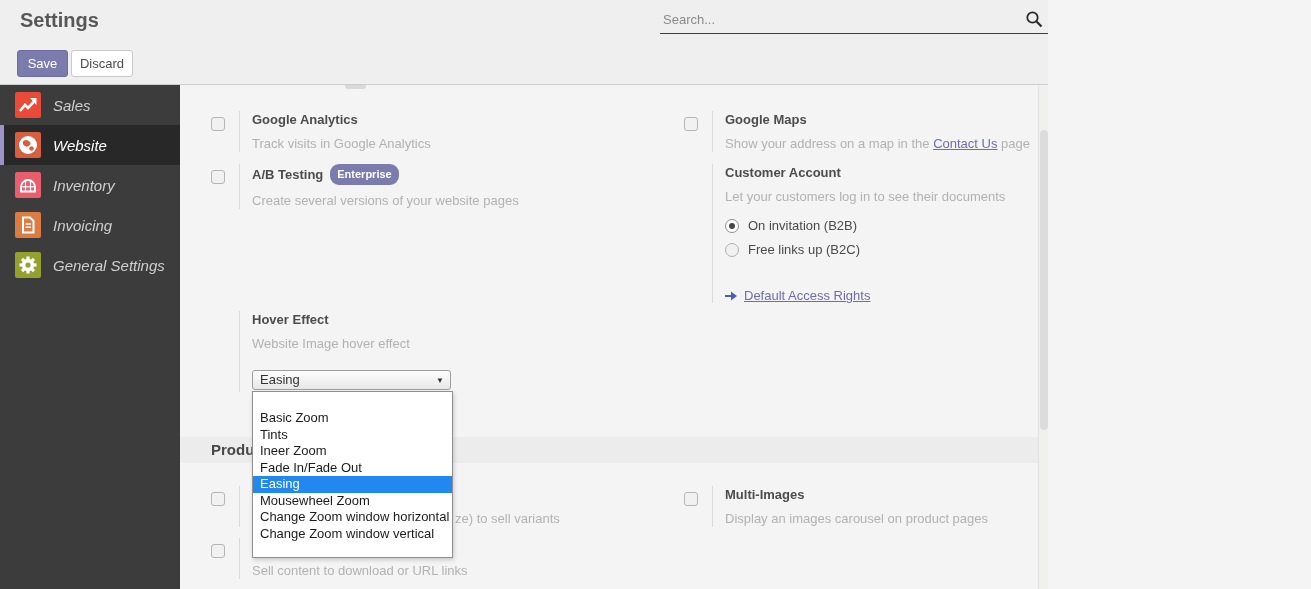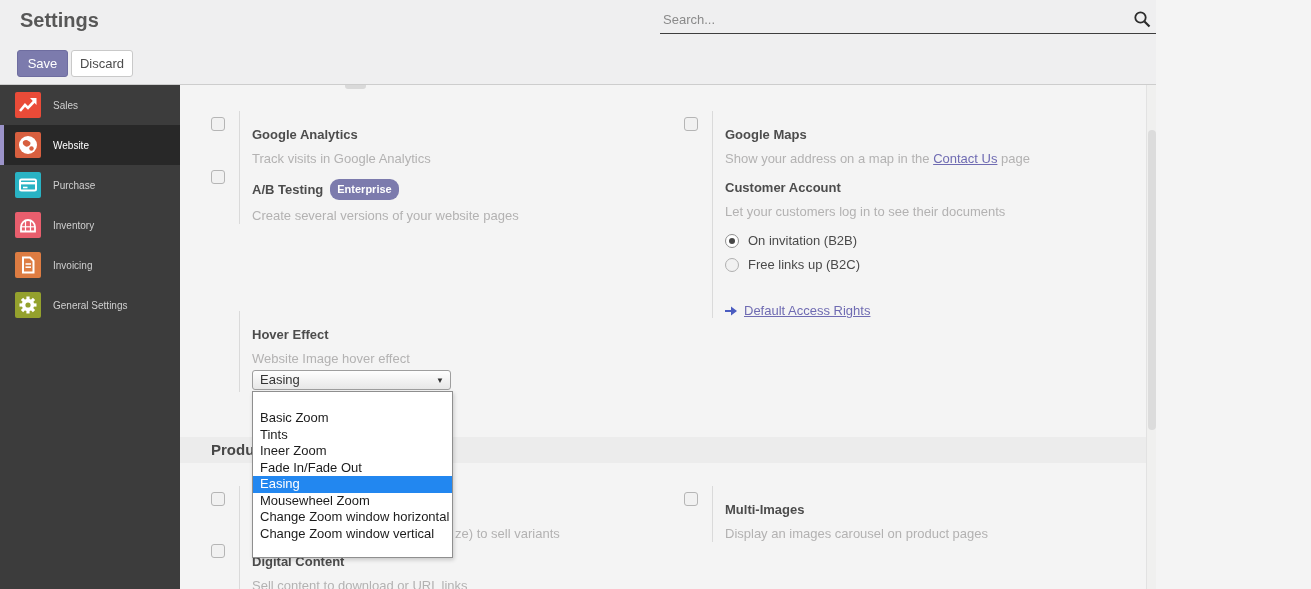--- a/index.html
+++ b/index.html
@@ -1,47 +1,47 @@
 <!DOCTYPE html>
 <html><head>
 <meta charset="utf-8">
 <style>
   * { margin:0; padding:0; box-sizing:border-box; }
   html,body { width:1311px; height:589px; overflow:hidden; }
   body { font-family:"Liberation Sans","DejaVu Sans",sans-serif; background:#f4f4f4; }
-  .app { position:relative; width:1156px; height:589px; overflow:hidden;padding-left:20px; }
+  .app { position:relative; width:1048px; height:589px; overflow:hidden;padding-left:20px; }
 
   
   .header { position:absolute; left:0; top:0; width:100%; height:85px; background:#efeff0; border-bottom:1px solid #cdcdcd; z-index:5; }
   .page-title { position:absolute; left:20px; top:9px; font-size:20px; font-weight:bold; color:#575757; }
   .btn { position:absolute; top:50px; height:27px; font-size:13px; border-radius:3px; cursor:pointer; font-family:inherit; }
   .btn-save { left:17px; width:51px; background:#7c7bad; border:1px solid #6e6da0; color:#fff; }
   .btn-discard { left:71px; width:62px; background:#fff; border:1px solid #c9c9c9; color:#4c4c4c; }
   .search-wrap { position:absolute; left:660px; right:0; top:5px; height:29px; border-bottom:1px solid #3e3e3e; }
   .search-input { position:absolute; left:3px; top:2px; right:26px; height:24px; border:none; outline:none; background:transparent; font-size:13px; color:#444; font-family:inherit; }
   .search-input::placeholder { color:#8a8a8a; }
   .search-icon { position:absolute; right:5px; top:5px; width:18px; height:18px; cursor:pointer; }
 
   
   .sidebar { position:absolute; left:0; top:85px; width:180px; bottom:0; background:#3c3c3c; z-index:4; }
   .side-item { position:relative; display:flex; align-items:center; height:40px; padding-left:15px; cursor:pointer; }
   .side-item.active { background:#282828; border-left:4px solid #9b93c9; padding-left:11px; }
   .icon-tile { width:26px; height:26px; border-radius:2px; margin-right:12px; display:flex; align-items:center; justify-content:center; flex:0 0 26px; }
-  .side-label { font-size:10px; color:#cfcfcf; }
+  .side-label { font-size:15px; color:#cfcfcf;font-style:italic; }
   .side-item.active .side-label { color:#fff; }
 
   
   .content { position:absolute; left:180px; top:85px; right:0; bottom:0; background:#f4f4f4; }
   .cutoff { position:absolute; left:165px; top:0; width:21px; height:4px; background:#d9d9d9; border-radius:0 0 3px 3px; }
 
   .row { position:absolute; display:flex; align-items:flex-start; }
   .cb { width:14px; height:14px; background:#f1f1f1; border:1px solid #b5b5b5; border-radius:3px; margin:6px 0 0 16px; flex:0 0 14px; cursor:pointer; }
   .lbl { margin-left:14px; border-left:1px solid #dadada; padding-left:12px; }
   .lbl.no-cb { margin-left:44px; }
-  .title { font-size:13px; font-weight:bold; color:#4c4c4c; line-height:17px;margin-top:15px; }
+  .title { font-size:13px; font-weight:bold; color:#4c4c4c; line-height:17px; }
   .desc { font-size:13px; color:#b3b2b2; line-height:16px; margin-top:8px; }
   .badge { display:inline-block; background:#7c7bad; color:#fff; font-size:11px; font-weight:bold; padding:2px 7px; border-radius:9px; margin-left:7px; vertical-align:1px; }
   .link { color:#6f6bb2; cursor:pointer;text-decoration:underline; }
   .hidden-prefix { display:inline-block; width:203px; overflow:hidden; white-space:nowrap; vertical-align:bottom; }
 
   .radios { margin-top:13px; }
   .radio-line { display:flex; align-items:center; margin-bottom:9px; cursor:pointer; }
   .radio { width:14px; height:14px; border-radius:50%; background:#f1f1f1; border:1px solid #b0b0b0; margin-right:9px; position:relative; flex:0 0 14px; }
   .radio.checked { background:#fff; border-color:#8f8f8f; }
   .radio.checked::after { content:""; position:absolute; left:3px; top:3px; width:6px; height:6px; border-radius:50%; background:#464646; }
@@ -94,30 +94,20 @@
     </div>
     <div class="side-item active" style="border-left-color: rgb(155, 147, 201);">
       <span class="icon-tile" style="background: rgb(215, 95, 63); color: rgb(215, 95, 63);">
         <svg width="26" height="26" viewBox="0 0 26 26">
           <circle cx="13" cy="13" r="9" fill="#fff"></circle>
           <path d="M8 9.5 q3 -2.5 5.5 -0.5 q3 1 1.5 4 q-3 3 -5 1 q-3 -2 -2 -4.5z" fill="currentColor"></path>
           <circle cx="16.5" cy="16.5" r="2.2" fill="currentColor"></circle>
         </svg>
       </span>
       <span class="side-label">Website</span>
-    </div>
-    <div class="side-item">
-      <span class="icon-tile" style="background: rgb(41, 179, 196); color: rgb(41, 179, 196);">
-        <svg width="26" height="26" viewBox="0 0 26 26">
-          <rect x="5" y="7.5" width="16" height="11" rx="1.5" fill="none" stroke="#fff" stroke-width="2"></rect>
-          <line x1="5" y1="11.2" x2="21" y2="11.2" stroke="#fff" stroke-width="2.4"></line>
-          <line x1="8" y1="15.5" x2="12.5" y2="15.5" stroke="#fff" stroke-width="1.6"></line>
-        </svg>
-      </span>
-      <span class="side-label">Purchase</span>
     </div>
     <div class="side-item">
       <span class="icon-tile" style="background: rgb(232, 94, 109); color: rgb(232, 94, 109);">
         <svg width="26" height="26" viewBox="0 0 26 26">
           <path d="M6 19.5 v-4.5 a7 7 0 0 1 14 0 v4.5 z" fill="none" stroke="#fff" stroke-width="1.8"></path>
           <line x1="10.5" y1="9" x2="10.5" y2="19.5" stroke="#fff" stroke-width="1.2"></line>
           <line x1="15.5" y1="9" x2="15.5" y2="19.5" stroke="#fff" stroke-width="1.2"></line>
           <line x1="6.3" y1="14.8" x2="19.7" y2="14.8" stroke="#fff" stroke-width="1.2"></line>
         </svg>
       </span>

